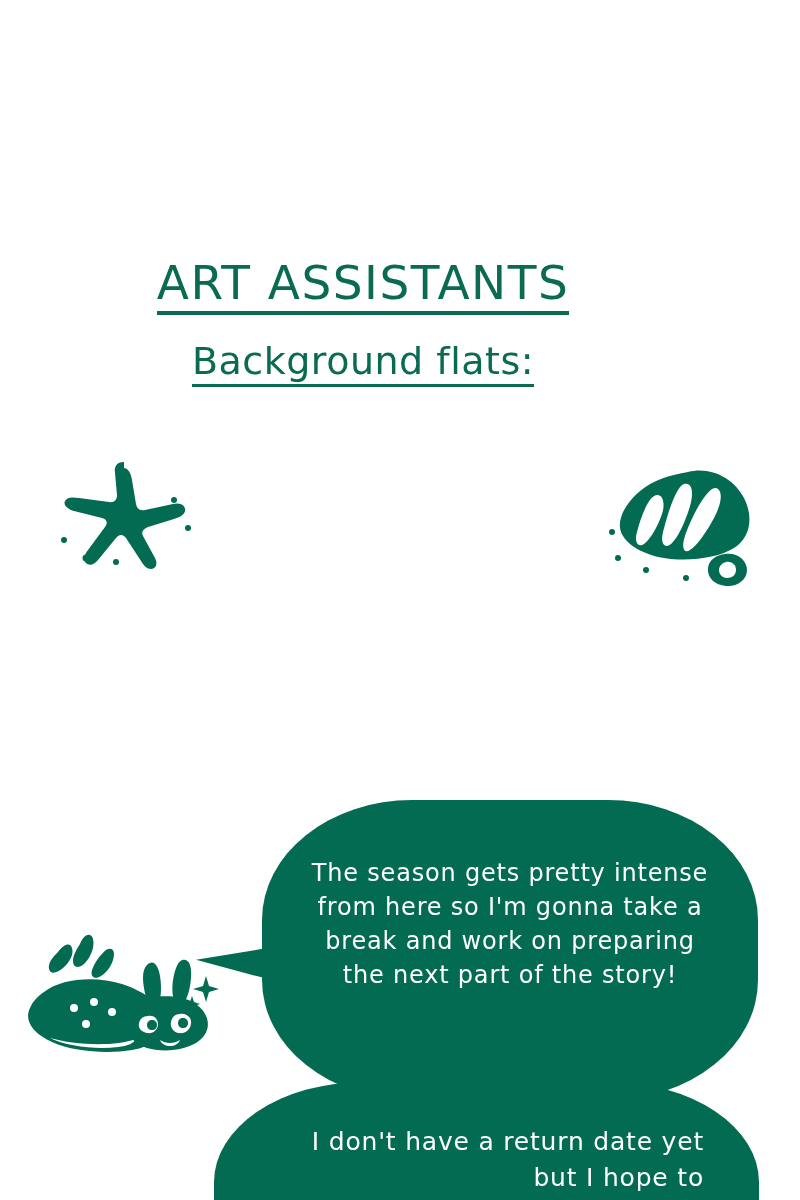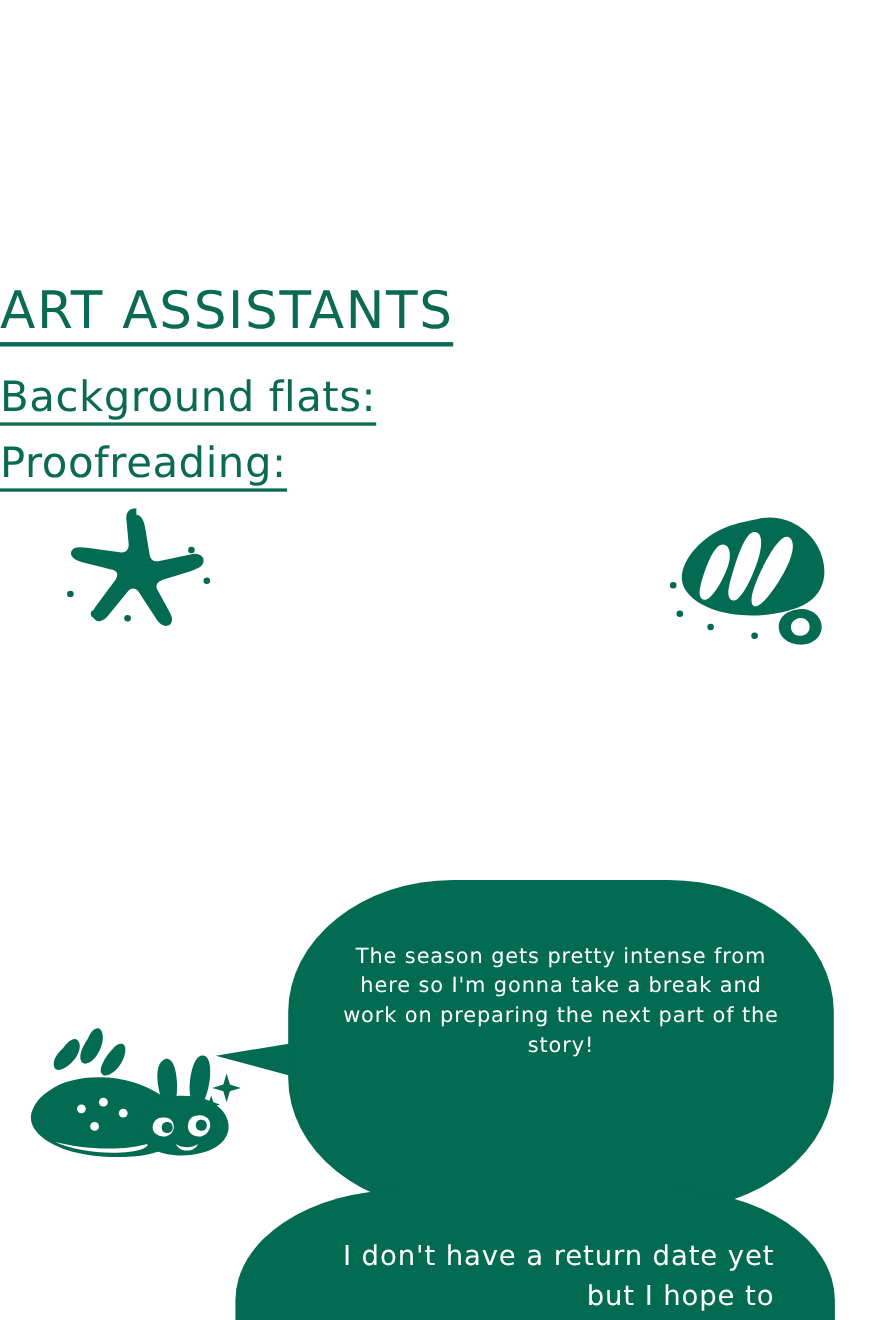--- a/index.html
+++ b/index.html
@@ -17,21 +17,21 @@
     background: #ffffff;
     overflow: hidden;
   }
 
   
   .credits {
     position: absolute;
     left: 0;
     top: 258px;
     width: 726px;
-    text-align: left;
+    text-align: center;
     color: #0a6b52;
     text-decoration: underline;
   }
   .credits-title {
     font-family: "DejaVu Sans", sans-serif;
     font-size: 47px;
     letter-spacing: 1.5px;
     line-height: 1.05;
     font-weight: 400;
     display: inline-block;
@@ -81,21 +81,21 @@
     width: 496px;
     height: 300px;
     border-radius: 150px / 120px;
   }
   #balloon-1 .balloon-text {
     position: absolute;
     left: 44px;
     top: 56px;
     width: 408px;
     text-align: center;
-    font-size: 19px;
+    font-size: 24px;
     line-height: 1.42;
     letter-spacing: 0.8px;
   }
   #balloon-2 {
     left: 214px;
     top: 1082px;
     width: 545px;
     height: 140px;
     border-radius: 150px 150px 0 0 / 100px 100px 0 0;
   }
@@ -125,23 +125,20 @@
 <body>
 
 <div id="page">
 
   <div class="credits">
     <div class="smallcaps-row">
       <div class="credits-title">ART ASSISTANTS</div>
     </div>
     <div class="smallcaps-row">
       <div class="credit-line">Background flats:</div>
-    </div>
-    <div class="smallcaps-row">
-      <div class="credit-line second">Proofreading:</div>
     </div>
   </div>
 
   <svg class="art" id="starfish" width="180" height="120" viewBox="0 0 180 120">
     <path fill="#046b53" d="M96 6 c4 0 7 5 8 12 l4 24 c1 5 4 7 9 6 l28 -6 c8 -2 13 2 12 7 c-1 4 -5 6 -11 8 l-26 8 c-5 2 -7 5 -5 9 l12 22 c3 6 1 11 -4 11 c-4 0 -7 -3 -10 -8 l-15 -23 c-3 -4 -7 -4 -10 0 l-18 22 c-4 5 -9 6 -12 3 c-3 -3 -2 -8 2 -13 l17 -23 c3 -4 2 -8 -3 -9 l-28 -7 c-7 -2 -11 -6 -9 -10 c2 -4 7 -4 14 -3 l30 4 c5 1 8 -2 8 -7 l-2 -22 c-1 -7 2 -11 9 -11 z"></path>
     <circle fill="#046b53" cx="36" cy="78" r="3"></circle>
     <circle fill="#046b53" cx="58" cy="96" r="3.5"></circle>
     <circle fill="#046b53" cx="88" cy="100" r="3"></circle>
     <circle fill="#046b53" cx="146" cy="38" r="3"></circle>
     <circle fill="#046b53" cx="160" cy="66" r="3"></circle>

